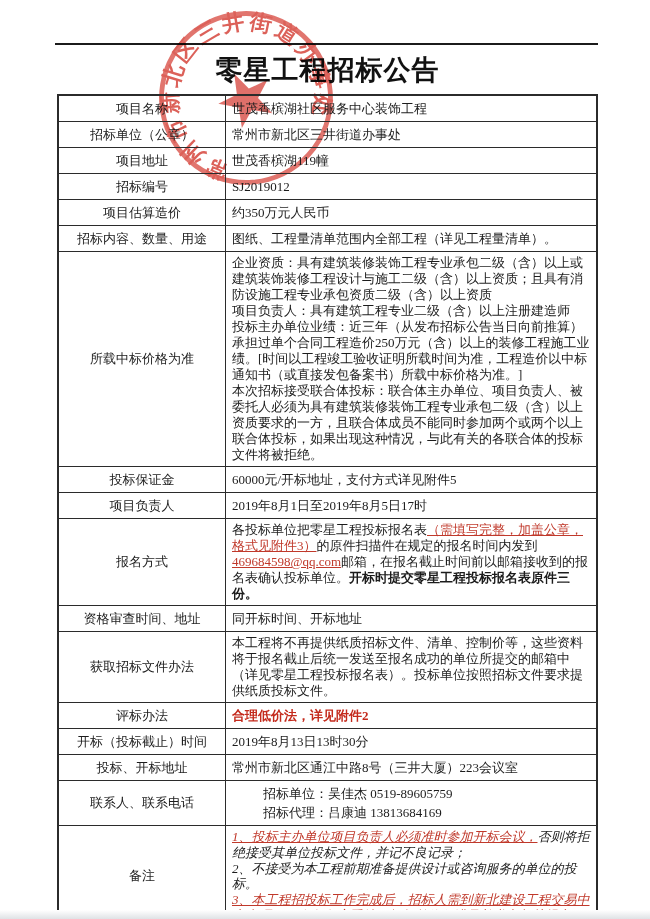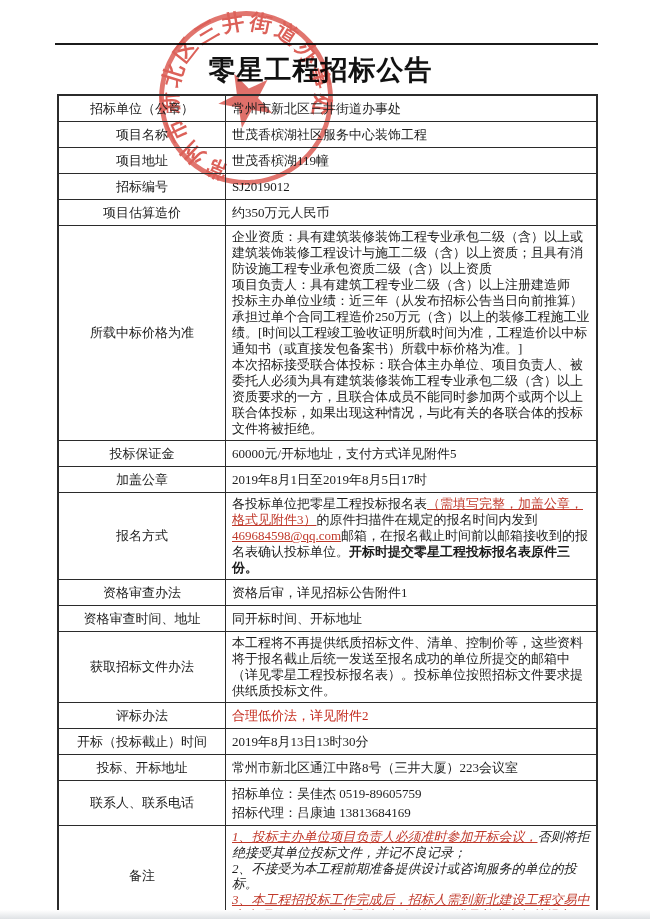--- a/index.html
+++ b/index.html
@@ -10,21 +10,21 @@
     background:#ffffff;
     font-family:"Liberation Serif","DejaVu Serif",serif;
     color:#1c1c1c;
     overflow:hidden;
   }
   .top-rule{
     position:absolute;left:55px;top:43px;width:543px;height:2px;
     background:#1b1b1b;
   }
   .doc-title{
-    position:absolute;left:50px;top:52px;width:541px;
+    position:absolute;left:57px;top:52px;width:541px;
     text-align:center;
     font-family:"Liberation Sans","DejaVu Sans",sans-serif;
     font-weight:bold;font-size:27px;letter-spacing:1px;color:#111;
   }
   .seal{
     position:absolute;left:150px;top:0px;width:192px;height:196px;
     mix-blend-mode:multiply;opacity:.92;
     pointer-events:none;
   }
   table.doc{
@@ -42,22 +42,22 @@
   }
   td.val{
     vertical-align:middle;text-align:left;
     font-size:13px;padding:3px 6px;line-height:16px;
   }
   tr.r-s td{height:19px;}
   .val-qual{line-height:16.4px;padding-top:4px;padding-bottom:4px;}
   .red{color:#c0392b;}
   .ul{text-decoration:underline;}
   .bold{font-weight:bold;}
-  .redbold{color:#c42a1c;font-weight:normal;}
-  .contact-line{line-height:19px;}
+  .redbold{color:#c42a1c;font-weight:bold;}
+  .contact-line{line-height:19px;margin-left:31px;}
   .remark-line{line-height:15.8px;font-style:italic;}
   .scan-edge-bottom{
     position:absolute;left:0;bottom:0;width:650px;height:9px;
     background:linear-gradient(to bottom,#ffffff,#dfe2e5);
   }
 </style>
 </head>
 <body>
 
 <div class="page">
@@ -73,65 +73,65 @@
       <text font-size="23" fill="#d9534b" font-family="serif" font-weight="600">
         <textPath href="#sealArc" startOffset="50" textLength="340" lengthAdjust="spacing">常州市新北区三井街道办事处</textPath>
       </text>
       <polygon fill="#d9534b" opacity="0.9" points="100,72 106.9,92.5 128.5,92.7 111.2,105.6 117.6,126.3 100,113.8 82.4,126.3 88.8,105.6 71.5,92.7 93.1,92.5"></polygon>
     </g>
   </svg>
 
   <table class="doc">
     <tbody>
         <tr class="r-s">
+      <td class="lbl">项目名称</td>
+      <td class="val"><span>世茂香槟湖社区服务中心装饰工程</span></td>
+    </tr>
+    <tr class="r-s">
       <td class="lbl">招标单位（公章）</td>
       <td class="val"><span>常州市新北区三井街道办事处</span></td>
-    </tr>
-    <tr class="r-s">
-      <td class="lbl">项目名称</td>
-      <td class="val"><span>世茂香槟湖社区服务中心装饰工程</span></td>
     </tr>
     <tr class="r-s">
       <td class="lbl">项目地址</td>
       <td class="val"><span>世茂香槟湖119幢</span></td>
     </tr>
     <tr class="r-s">
       <td class="lbl">招标编号</td>
       <td class="val"><span>SJ2019012</span></td>
     </tr>
     <tr class="r-s">
       <td class="lbl">项目估算造价</td>
       <td class="val"><span>约350万元人民币</span></td>
+    </tr>
+    <tr class="r-s">
+      <td class="lbl">招标内容、数量、用途</td>
+      <td class="val"><span>图纸、工程量清单范围内全部工程（详见工程量清单）。</span></td>
     </tr>
     <tr>
       <td class="lbl">所载中标价格为准</td>
       <td class="val val-qual">
         <div>企业资质：具有建筑装修装饰工程专业承包二级（含）以上或建筑装饰装修工程设计与施工二级（含）以上资质；且具有消防设施工程专业承包资质二级（含）以上资质</div>
         <div>项目负责人：具有建筑工程专业二级（含）以上注册建造师</div>
         <div>投标主办单位业绩：近三年（从发布招标公告当日向前推算）承担过单个合同工程造价250万元（含）以上的装修工程施工业绩。[时间以工程竣工验收证明所载时间为准，工程造价以中标通知书（或直接发包备案书）所载中标价格为准。]</div>
         <div>本次招标接受联合体投标：联合体主办单位、项目负责人、被委托人必须为具有建筑装修装饰工程专业承包二级（含）以上资质要求的一方，且联合体成员不能同时参加两个或两个以上联合体投标，如果出现这种情况，与此有关的各联合体的投标文件将被拒绝。</div>
       </td>
     </tr>
     <tr class="r-s">
       <td class="lbl">投标保证金</td>
       <td class="val"><span>60000元/开标地址，支付方式详见附件5</span></td>
     </tr>
     <tr class="r-s">
-      <td class="lbl">加盖公章</td>
+      <td class="lbl">项目负责人</td>
       <td class="val"><span>2019年8月1日至2019年8月5日17时</span></td>
     </tr>
     <tr>
       <td class="lbl">报名方式</td>
       <td class="val">
         <span>各投标单位把零星工程投标报名表</span><span class="red ul">（需填写完整，加盖公章，格式见附件3）</span><span>的原件扫描件在规定的报名时间内发到</span><span class="red ul">469684598@qq.com</span><span>邮箱，在报名截止时间前以邮箱接收到的报名表确认投标单位。</span><span class="bold">开标时提交零星工程投标报名表原件三份。</span>
       </td>
-    </tr>
-    <tr class="r-s">
-      <td class="lbl">资格审查办法</td>
-      <td class="val"><span>资格后审，详见招标公告附件1</span></td>
     </tr>
     <tr class="r-s">
       <td class="lbl">资格审查时间、地址</td>
       <td class="val"><span>同开标时间、开标地址</span></td>
     </tr>
     <tr>
       <td class="lbl">获取招标文件办法</td>
       <td class="val"><span>本工程将不再提供纸质招标文件、清单、控制价等，这些资料将于报名截止后统一发送至报名成功的单位所提交的邮箱中（详见零星工程投标报名表）。投标单位按照招标文件要求提供纸质投标文件。</span></td>
     </tr>
     <tr class="r-s">

